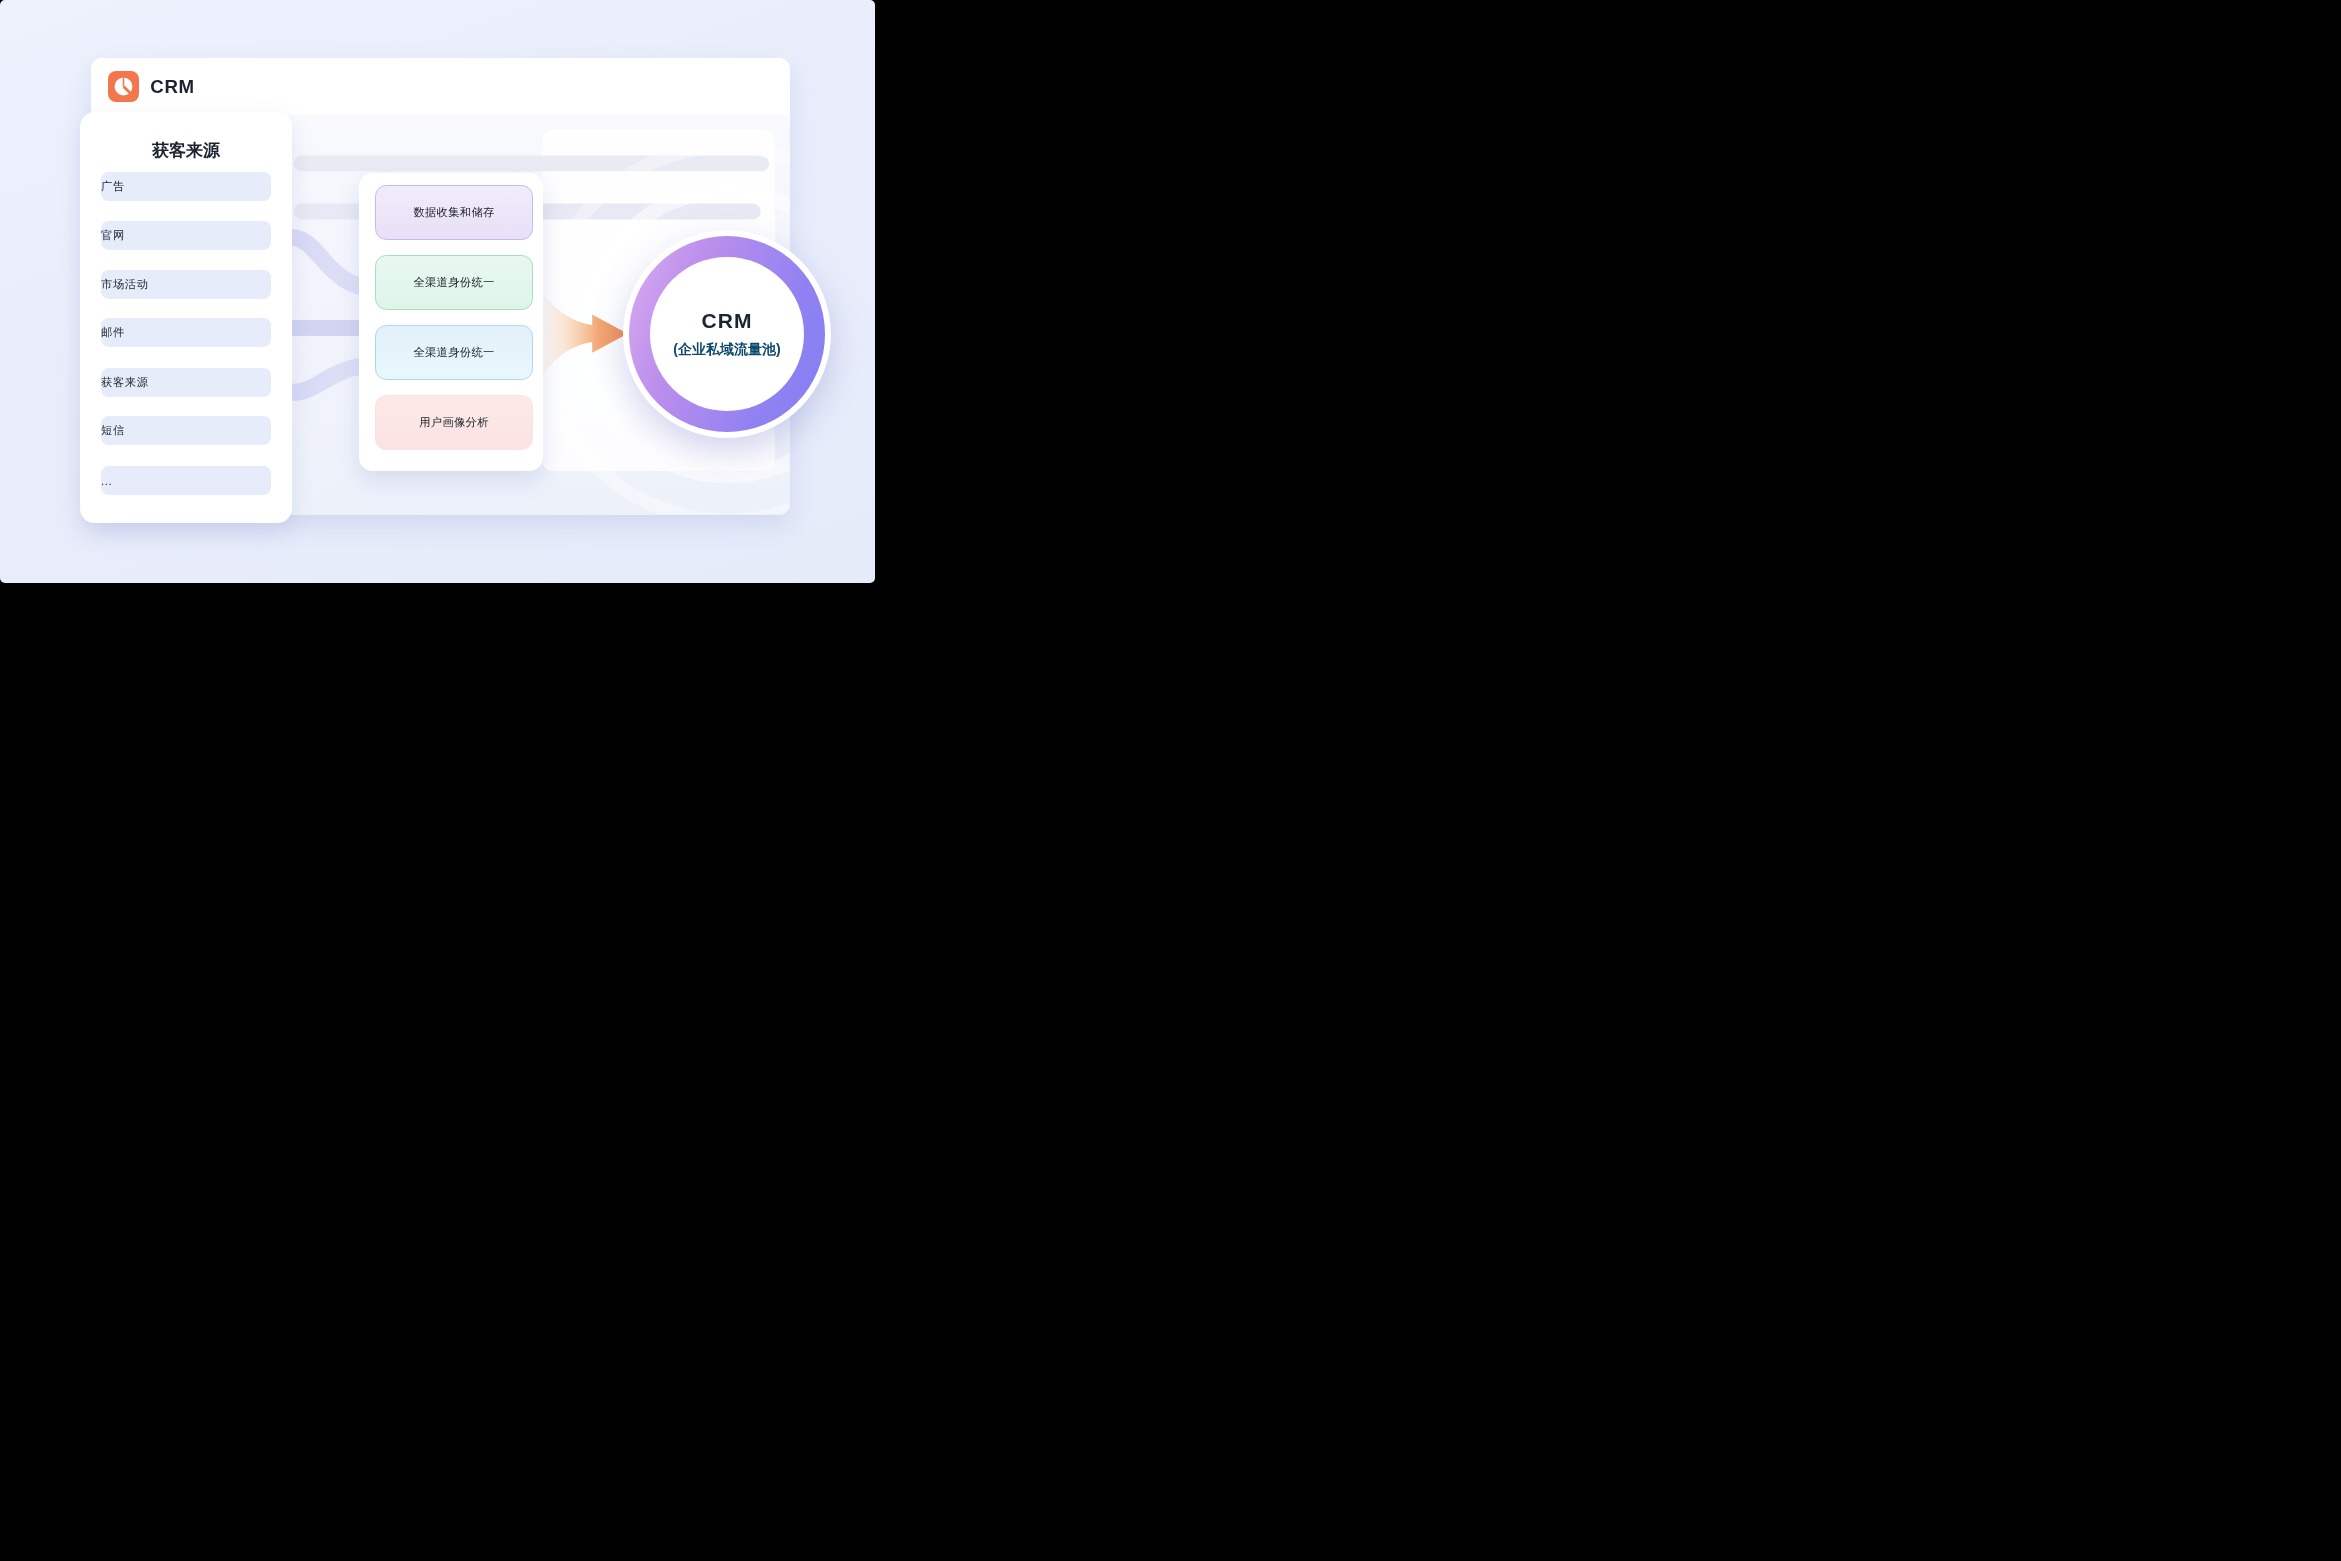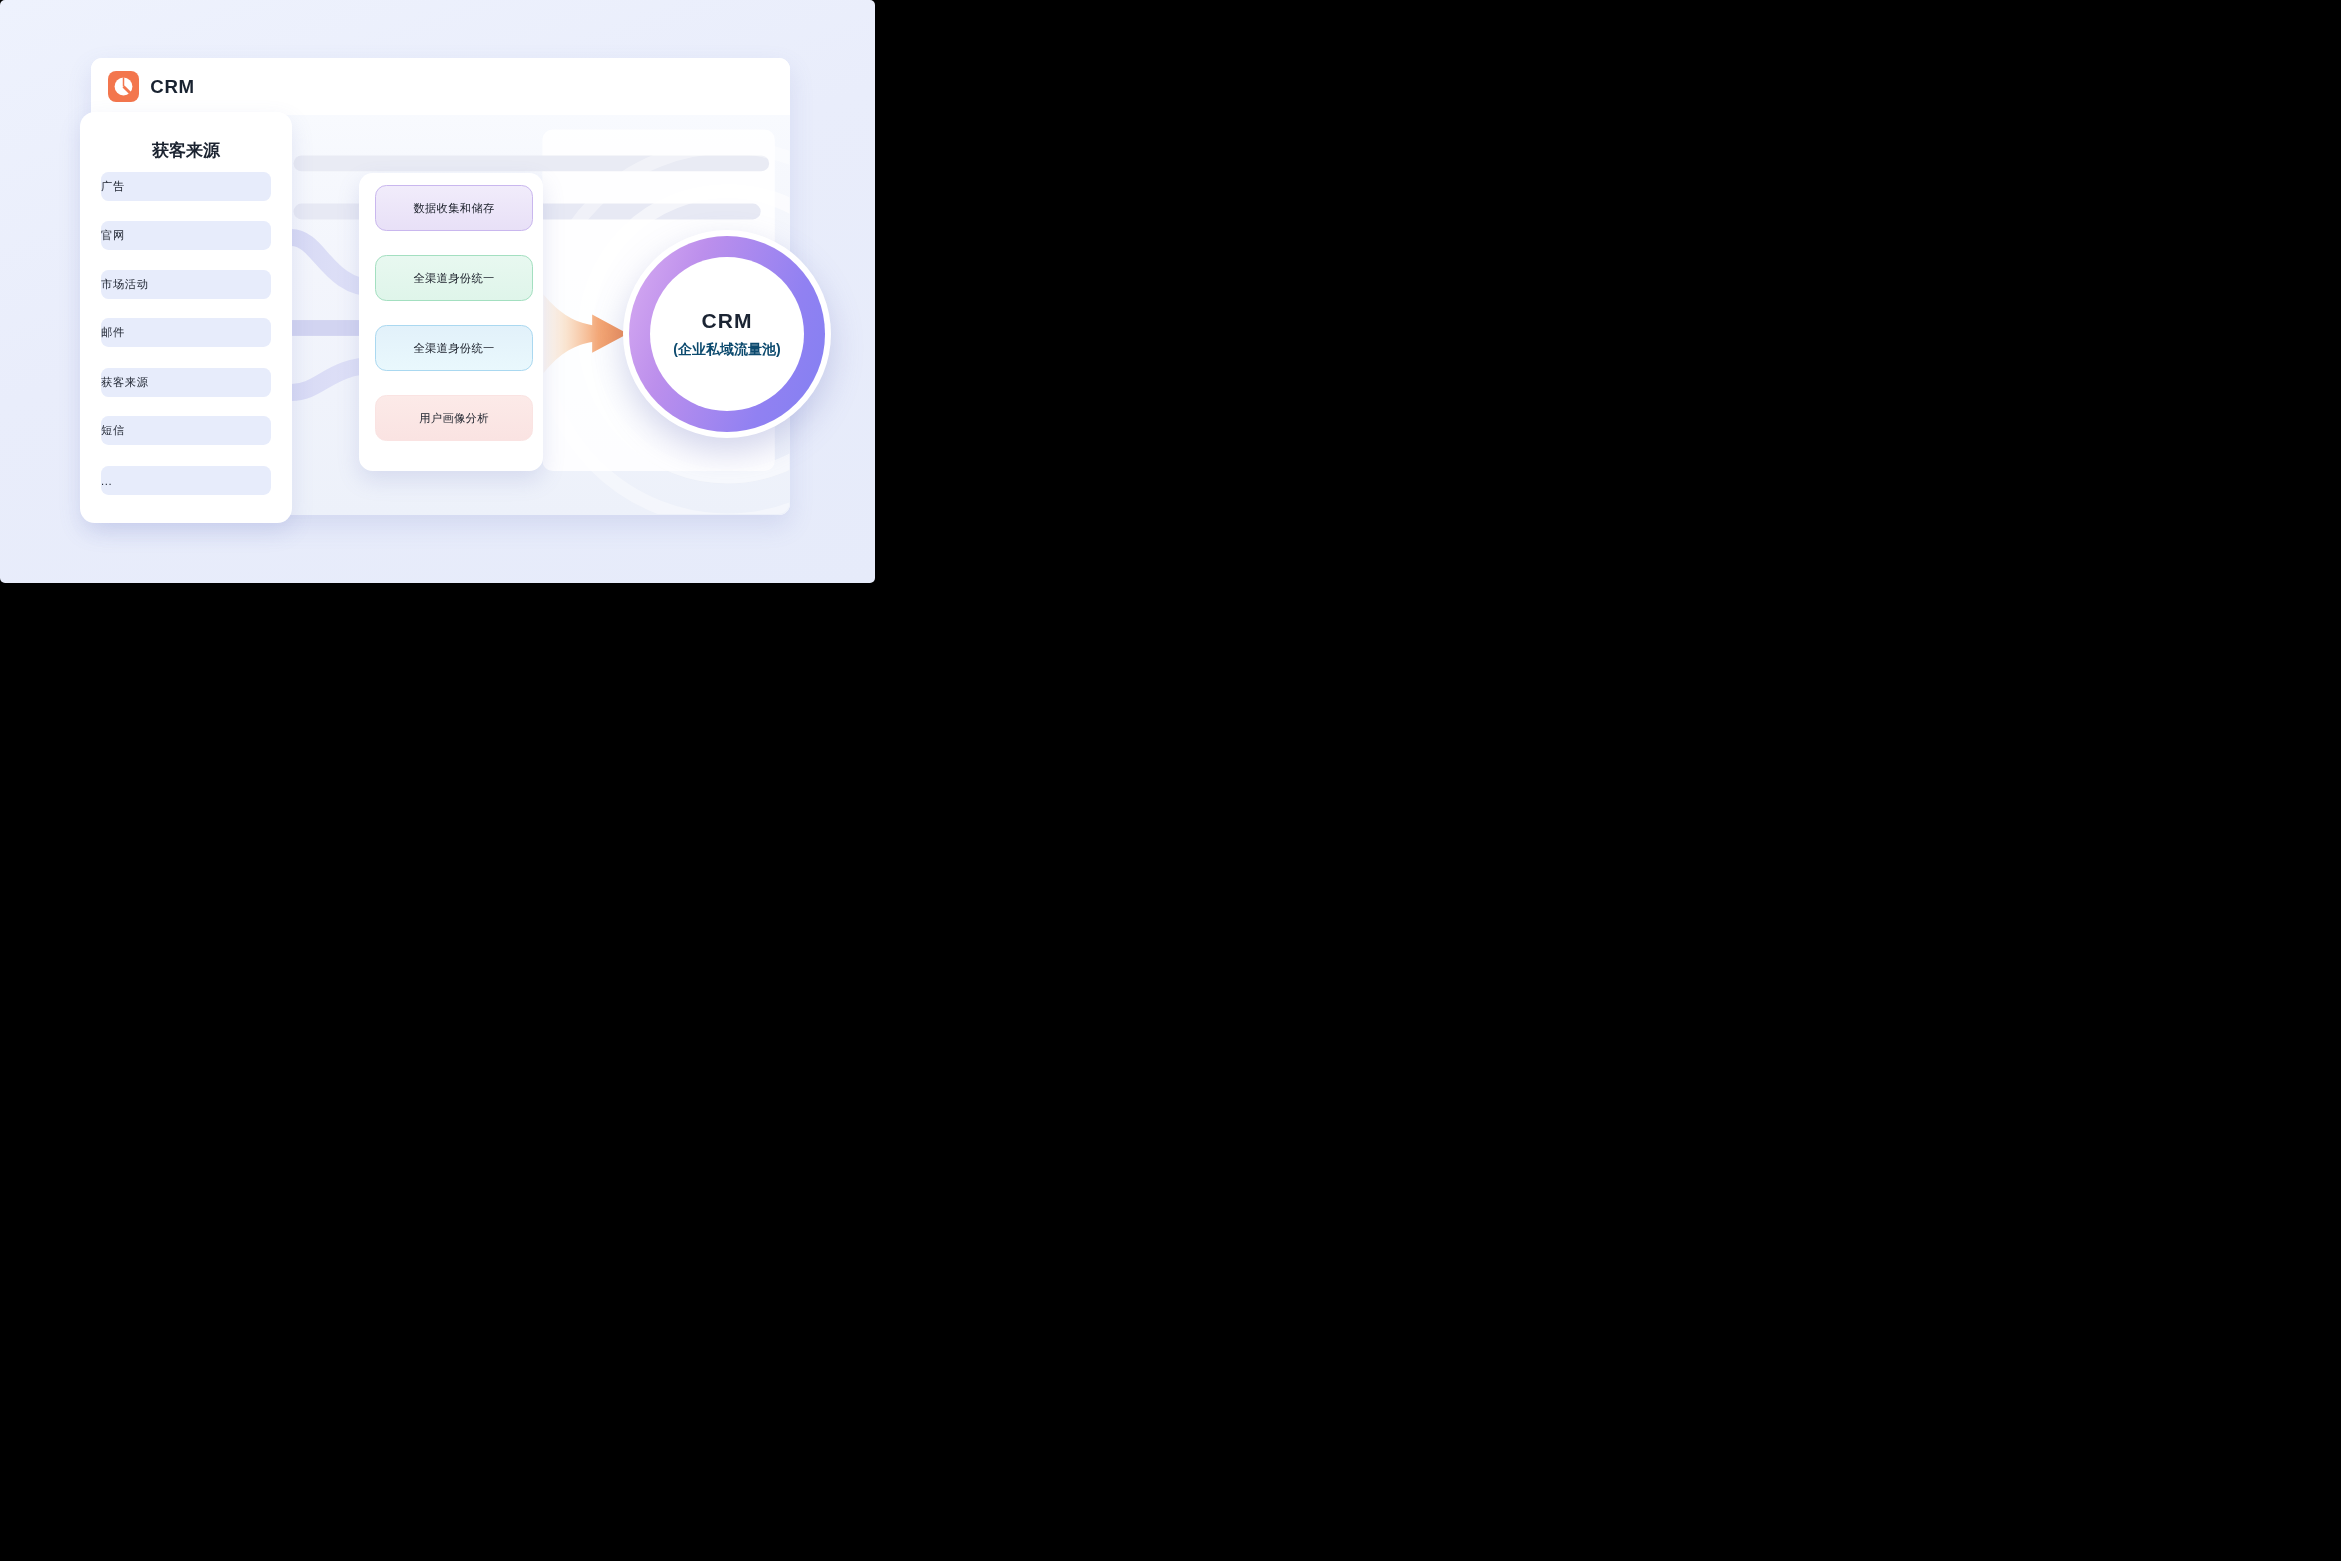--- a/index.html
+++ b/index.html
@@ -21,21 +21,21 @@
   .sidebar{position:absolute;left:80px;top:112px;width:212px;height:411px;background:#fff;
           border-radius:14.7px;box-shadow:0 9px 22.6px rgba(104,118,190,0.16);}
   .sidebar-title{position:absolute;left:0;right:0;top:26.6px;text-align:center;
           font-size:17px;font-weight:700;color:#1B2330;}
   .side-item{position:absolute;left:21px;width:170px;height:29px;border-radius:7.4px;background:#E7ECFB;
           display:flex;align-items:center;
           font-size:11.3px;font-weight:500;color:#1E2430;letter-spacing:0.6px;}
   
   .pipeline{position:absolute;left:359px;top:173px;width:184px;height:298px;background:#fff;
           border-radius:13.6px;box-shadow:0 9px 22.6px rgba(104,118,190,0.18);}
-  .pipe-item{position:absolute;left:16px;width:158px;height:46px;border-radius:11.3px;
+  .pipe-item{position:absolute;left:16px;width:158px;height:55px;border-radius:11.3px;
           display:flex;align-items:center;justify-content:center;
           font-size:11.3px;font-weight:500;color:#20252F;letter-spacing:0.3px;}
   .tone-purple{background:linear-gradient(180deg,#F1ECFB 0%,#E8E0F7 100%);border:1.1px solid #C9B7EE;}
   .tone-green{background:linear-gradient(180deg,#E8F8F0 0%,#DFF5EA 100%);border:1.1px solid #A3DFC0;}
   .tone-blue{background:linear-gradient(180deg,#E2F1FA 0%,#E9F8FD 100%);border:1.1px solid #AAD8F0;}
   .tone-pink{background:linear-gradient(180deg,#FCEAE8 0%,#FAE3E2 100%);border:1.1px solid #FAE3E2;}
   
   .crm-circle{position:absolute;left:623px;top:230px;width:208px;height:208px;border-radius:50%;
           background:#fff;box-shadow:0 13.6px 32px rgba(104,110,185,0.28);}
   .crm-ring{position:absolute;inset:6.2px;border-radius:50%;

